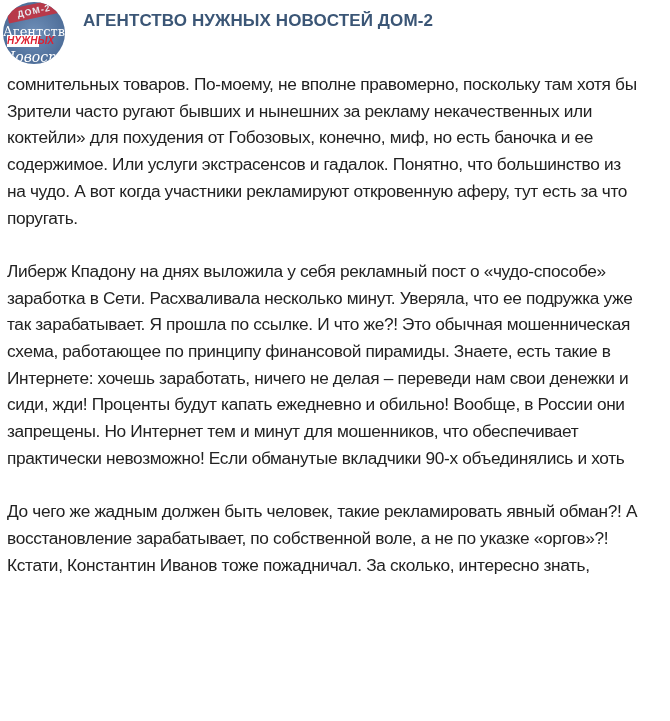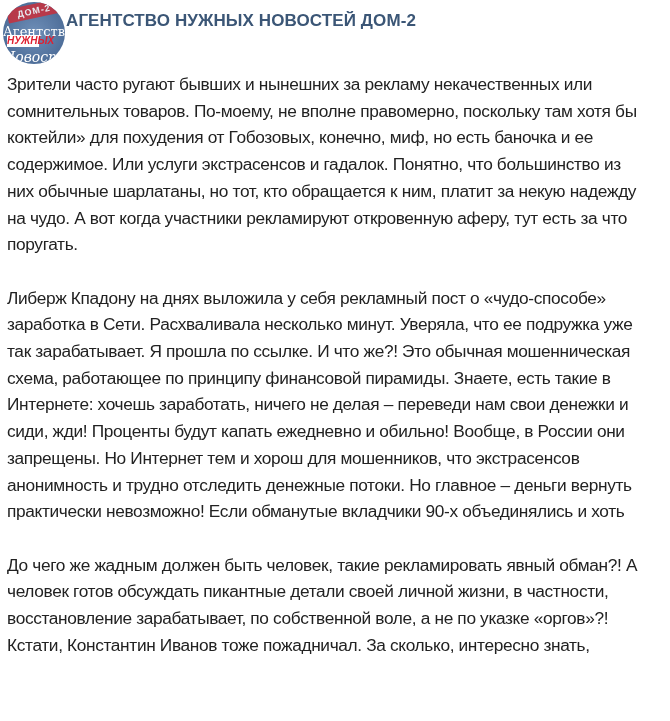--- a/index.html
+++ b/index.html
@@ -7,21 +7,21 @@
     .header { position: absolute; left: 0; top: 0; width: 670px; height: 70px; }
     .avatar {
       position: absolute; left: 3px; top: 2px; width: 62px; height: 62px; border-radius: 50%;
       overflow: hidden; background: radial-gradient(circle at 50% 50%, #6f8fb8 0%, #4f6f9a 70%, #3d5a82 100%);
     }
     .avatar .dom { position: absolute; left: 4px; top: 2px; width: 54px; height: 14px; background: #c9303c; transform: rotate(-12deg); color: #fff; font-size: 9px; font-weight: bold; text-align: center; line-height: 14px; letter-spacing: 1px; opacity: .85; }
     .avatar .l1 { position: absolute; left: 0; width: 62px; top: 22px; text-align: right; color: #fff; font-family: "DejaVu Serif", serif; font-size: 13px; }
     .avatar .l2 { position: absolute; left: 4px; width: 32px; top: 33px; text-align: center; color: #e02030; background: #ffffff; font-weight: bold; font-size: 10px; line-height: 12px; font-style: italic; }
     .avatar .l3 { position: absolute; left: 0; width: 62px; top: 47px; text-align: right; color: #fff; font-family: "DejaVu Serif", serif; font-style: italic; font-size: 14px; }
     .title {
-      position: absolute; left: 66px; top: 11px; font-size: 17px; font-weight: bold; color: #3b5676;
+      position: absolute; left: 83px; top: 11px; font-size: 17px; font-weight: bold; color: #3b5676;
       letter-spacing: 0.1px; white-space: nowrap;
     }
     .article { position: absolute; left: 7px; top: 71px; width: 660px; color: #222222; font-size: 17.3px; line-height: 26.7px; letter-spacing: -0.35px; }
     .article p { margin: 0 0 26.7px 0; }
     .line { display: block; white-space: nowrap; }
   </style>
 </head>
 <body>
 
 <div class="header">
@@ -29,39 +29,36 @@
     <div class="dom">ДОМ-2</div>
     <div class="l1">Агентство</div>
     <div class="l2">НУЖНЫХ</div>
     <div class="l3">Новостей</div>
   </div>
   <div class="title">АГЕНТСТВО НУЖНЫХ НОВОСТЕЙ ДОМ-2</div>
 </div>
 
 <div class="article">
   <p>
+    <span class="line">сомнительных товаров. По-моему, не вполне правомерно, поскольку там хотя бы</span>
     <span class="line">Зрители часто ругают бывших и нынешних за рекламу некачественных или</span>
-    <span class="line">сомнительных товаров. По-моему, не вполне правомерно, поскольку там хотя бы</span>
     <span class="line">коктейли» для похудения от Гобозовых, конечно, миф, но есть баночка и ее</span>
     <span class="line">содержимое. Или услуги экстрасенсов и гадалок. Понятно, что большинство из</span>
-    <span class="line">них обычные шарлатаны, но тот, кто обращается к ним, платит за некую надежду</span>
     <span class="line">на чудо. А вот когда участники рекламируют откровенную аферу, тут есть за что</span>
     <span class="line">поругать.</span>
   </p>
   <p>
     <span class="line">Либерж Кпадону на днях выложила у себя рекламный пост о «чудо-способе»</span>
     <span class="line">заработка в Сети. Расхваливала несколько минут. Уверяла, что ее подружка уже</span>
     <span class="line">так зарабатывает. Я прошла по ссылке. И что же?! Это обычная мошенническая</span>
     <span class="line">схема, работающее по принципу финансовой пирамиды. Знаете, есть такие в</span>
     <span class="line">Интернете: хочешь заработать, ничего не делая – переведи нам свои денежки и</span>
     <span class="line">сиди, жди! Проценты будут капать ежедневно и обильно! Вообще, в России они</span>
-    <span class="line">запрещены. Но Интернет тем и хорош для мошенников, что экстрасенсов</span>
-    <span class="line">анонимность и трудно отследить денежные потоки. Но главное – деньги вернуть</span>
+    <span class="line">запрещены. Но Интернет тем и минут для мошенников, что обеспечивает</span>
     <span class="line">практически невозможно! Если обманутые вкладчики 90-х объединялись и хоть</span>
   </p>
   <p>
     <span class="line">До чего же жадным должен быть человек, такие рекламировать явный обман?! А</span>
-    <span class="line">человек готов обсуждать пикантные детали своей личной жизни, в частности,</span>
     <span class="line">восстановление зарабатывает, по собственной воле, а не по указке «оргов»?!</span>
     <span class="line">Кстати, Константин Иванов тоже пожадничал. За сколько, интересно знать,</span>
 
   </p>
 </div>
 
 </body></html>

